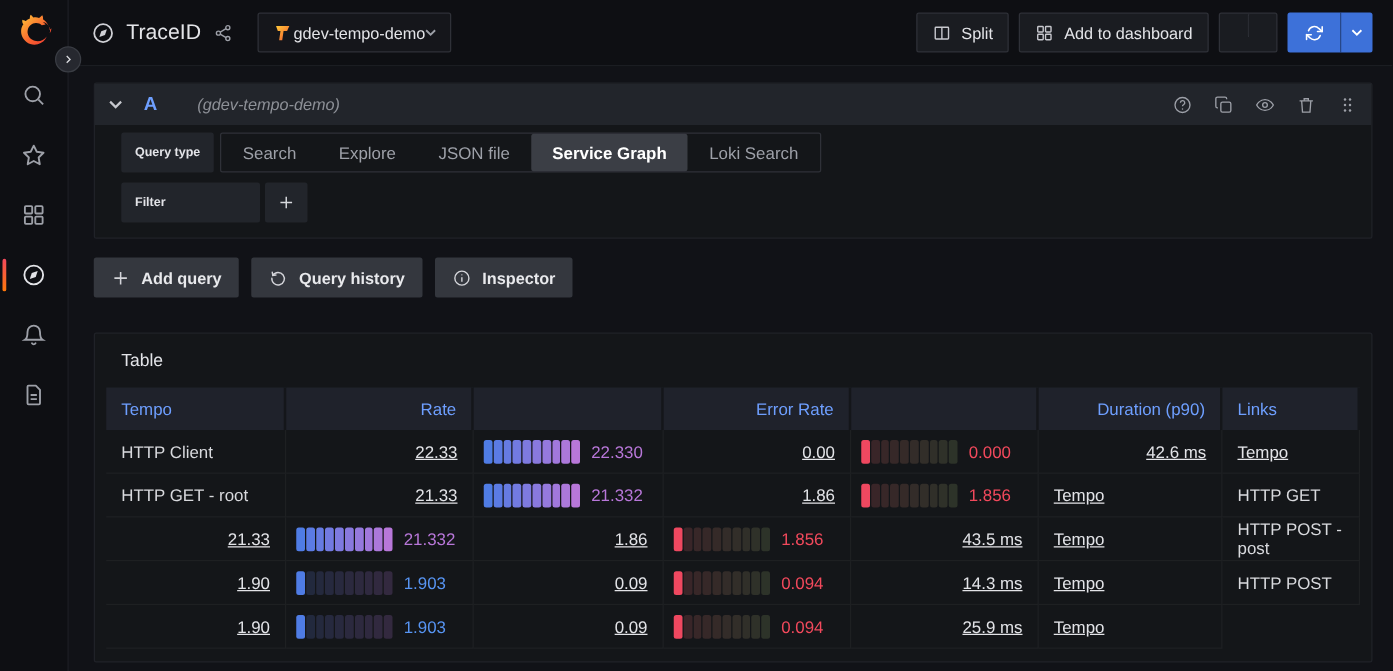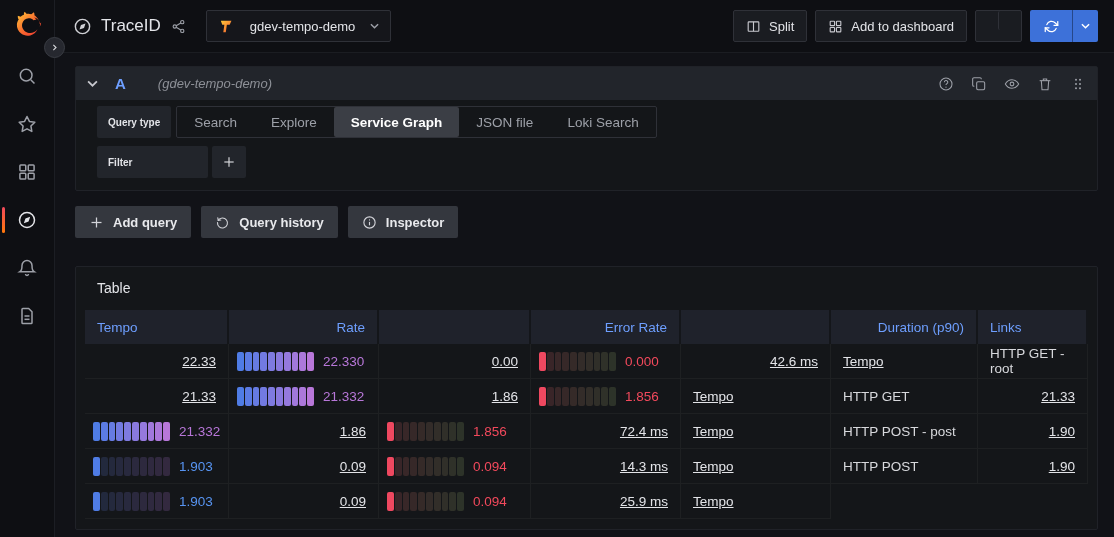--- a/index.html
+++ b/index.html
@@ -23,21 +23,21 @@
 
   
   .main { flex:1; display:flex; flex-direction:column; min-width:0; }
   .topbar { height:53px; flex:0 0 53px; display:flex; align-items:center; padding:0 16px 0 18px;
     background:#0e0f13; border-bottom:1px solid #1b1d22; }
   .tb-icon { color:#d0d1d6; display:flex; }
   .tb-icon svg { width:19px; height:19px; }
   .explore-title { font-size:17px; font-weight:500; color:#e3e4e8; margin:0 10px 0 9px; }
   .share { color:#9da0a8; display:flex; cursor:pointer; }
   .share svg { width:15px; height:15px; }
-  .ds-picker { margin-left:20px; height:32px; display:flex; align-items:center; gap:15px; padding:0 11px;
+  .ds-picker { margin-left:20px; height:32px; display:flex; align-items:center; gap:0; padding:0 11px;
     border:1px solid #2f3138; border-radius:2px; background:#15161b; cursor:pointer; }
   .ds-picker .name { font-size:13px; color:#e3e4e8; font-weight:500; }
   .caret { width:9px; height:6px; display:inline-block; }
   .tb-right { margin-left:auto; display:flex; align-items:center; gap:8px; }
   .btn-sec { height:32px; display:flex; align-items:center; gap:8px; padding:0 12px; cursor:pointer;
     border:1px solid #2f3138; border-radius:2px; background:#1a1c21; color:#e3e4e8; font-weight:500; }
   .btn-sec svg { width:15px; height:15px; color:#c7c8ce; }
   .picker-group { height:32px; display:flex; align-items:stretch; border:1px solid #2f3138; border-radius:2px;
     background:#1a1c21; overflow:hidden; }
   .picker-group .seg { display:flex; align-items:center; gap:8px; padding:0 11px; cursor:pointer; color:#c7c8ce; }
@@ -285,22 +285,22 @@
                 <circle cx="15" cy="18.5" r="1.5"></circle>
               </svg>
           </div>
         </div>
         <div class="q-body">
           <div class="q-row">
             <div class="label-box">Query type</div>
             <div class="radio-group">
               <div class="radio">Search</div>
               <div class="radio">Explore</div>
+              <div class="radio">JSON file</div>
               <div class="radio selected">Service Graph</div>
-              <div class="radio">JSON file</div>
               <div class="radio">Loki Search</div>
             </div>
           </div>
           <div class="q-row">
             <div class="label-box filter-box">Filter</div>
             <div class="plus-btn">
               <svg viewBox="0 0 24 24" fill="none" stroke="currentColor" stroke-width="2">
                   <line x1="12" y1="4" x2="12" y2="20"></line>
                   <line x1="4" y1="12" x2="20" y2="12"></line>
                 </svg>
@@ -338,20 +338,23 @@
         <div class="panel-title">Table</div>
         <div class="grid">
           <div class="h-cell">Tempo</div>
           <div class="h-cell right">Rate</div>
           <div class="h-cell"></div>
           <div class="h-cell right">Error Rate</div>
           <div class="h-cell"></div>
           <div class="h-cell right">Duration (p90)</div>
           <div class="h-cell">Links</div>
 
+        <div class="c ">
+              <span>HTTP Client</span>
+            </div>
             <div class="c right">
               <a class="cell-link">22.33</a>
             </div>
             <div class="c gauge-cell">
               <div class="gauge">
                 <div class="seg" style="background: rgb(79, 124, 229);"></div>
                 <div class="seg" style="background: rgb(91, 123, 228);"></div>
                 <div class="seg" style="background: rgb(102, 123, 226);"></div>
                 <div class="seg" style="background: rgb(114, 122, 225);"></div>
                 <div class="seg" style="background: rgb(126, 122, 224);"></div>
@@ -462,21 +465,21 @@
                 <div class="seg" style="background: rgb(53, 42, 40);"></div>
                 <div class="seg" style="background: rgb(51, 44, 41);"></div>
                 <div class="seg" style="background: rgb(50, 46, 41);"></div>
                 <div class="seg" style="background: rgb(48, 47, 41);"></div>
                 <div class="seg" style="background: rgb(47, 49, 41);"></div>
                 <div class="seg" style="background: rgb(45, 51, 41);"></div>
               </div>
               <span style="color: rgb(242, 73, 92);">1.856</span>
             </div>
             <div class="c right">
-              <a class="cell-link">72.4 ms</a>
+              <a class="cell-link">43.5 ms</a>
             </div>
             <div class="c ">
               <a class="cell-link">Tempo</a>
             </div>
             <div class="c ">
               <span>HTTP POST - post</span>
             </div>
             <div class="c right">
               <a class="cell-link">1.90</a>
             </div>

